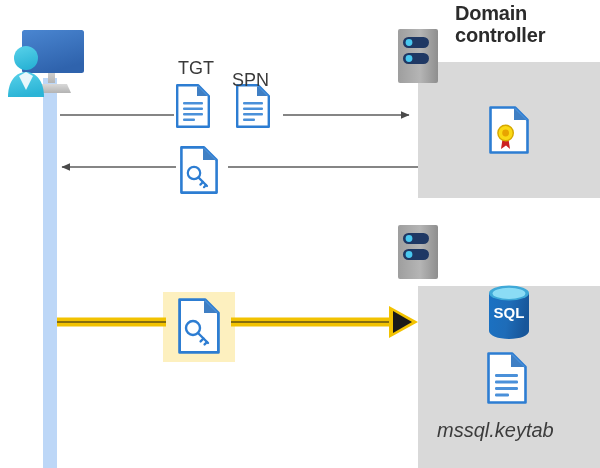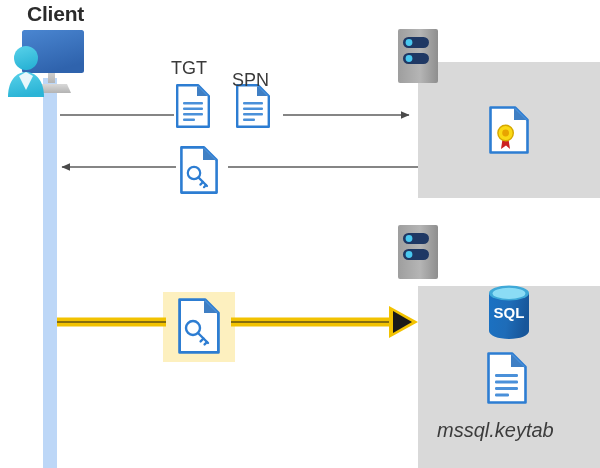--- a/index.html
+++ b/index.html
@@ -24,21 +24,21 @@
     white-space:pre-line;
   }
   #client-title{left:27px;top:2px;font-size:21px;}
   #dc-title{left:455px;top:2px;font-size:20px;text-align:left;}
   #linux-title{left:452px;top:226px;font-size:20px;}
 
   
   .token-label{
     font-size:18px;color:#3a3a3a;font-weight:400;
   }
-  #tgt-label{left:171px;top:58px;}
+  #tgt-label{left:178px;top:58px;}
   #spn-label{left:232px;top:70px;}
 
   #keytab-label{
     left:437px;top:419px;font-size:20px;color:#3c3c3c;font-style:italic;
   }
 
   
   .panel{background:#d9d9d9;}
   #dc-panel{left:418px;top:62px;width:182px;height:136px;}
   #linux-panel{left:418px;top:286px;width:182px;height:182px;}
@@ -261,20 +261,21 @@
       <path d="M24,2.2 L37,15 L24,15 Z" fill="#3f7fc4"></path>
       <g fill="#4a90d9">
         <rect x="8" y="22" width="23" height="3" rx="1.2"></rect>
         <rect x="8" y="28.5" width="23" height="3" rx="1.2"></rect>
         <rect x="8" y="35" width="23" height="3" rx="1.2"></rect>
         <rect x="8" y="41.5" width="14" height="3" rx="1.2"></rect>
       </g>
     </svg>
   </div>
 
-  <div class="abs title" id="client-title">Client</div>
+  <div class="abs title" id="dc-title">Domain
+controller</div>
 
   <div class="abs token-label" id="tgt-label">TGT</div>
   <div class="abs token-label" id="spn-label">SPN</div>
 
   <div class="abs" id="keytab-label">mssql.keytab</div>
 
 </div>
 
 </body></html>

